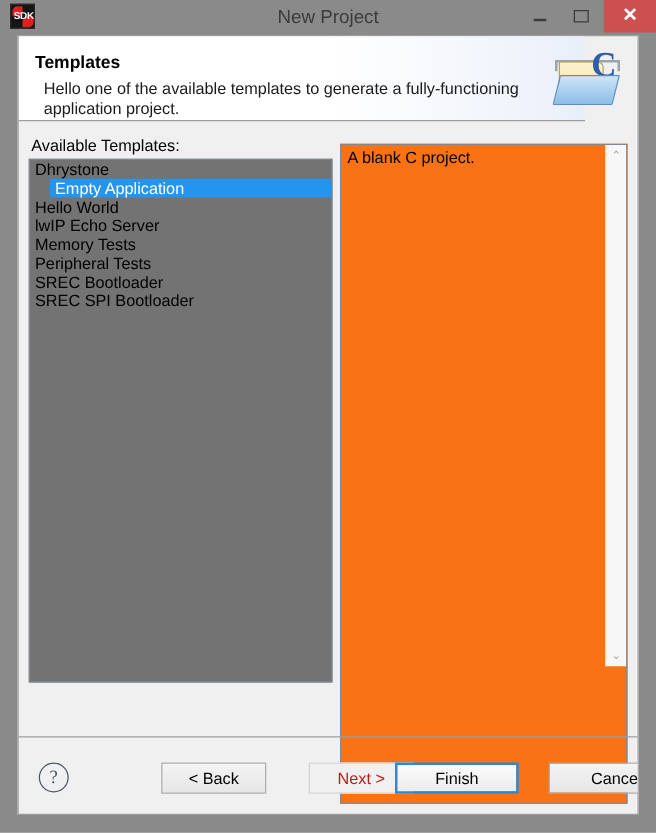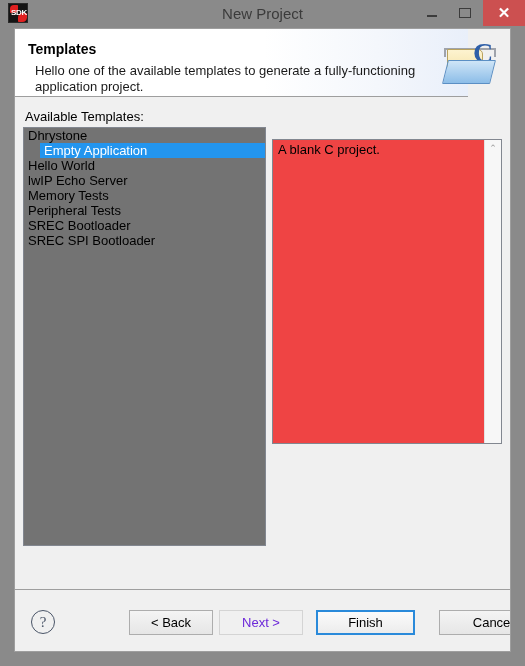--- a/index.html
+++ b/index.html
@@ -232,23 +232,23 @@
   }
   .list-item.selected {
     background: #2395ee;
     color: #ffffff;
     margin-left: 16px;
   }
 
   
   .descbox {
     position: absolute;
-    left: 257px; top: 110px;
-    width: 230px; height: 305px;
-    background: #ef4444;
+    left: 257px; top: 86px;
+    width: 230px; height: 528px;
+    background: #f97316;
     border: 1px solid #828790;
     box-sizing: border-box;
     overflow: hidden;
   }
   .desc-text {
     position: absolute;
     left: 5px; top: 2px;
     width: 195px;
     font-size: 13px;
     color: #000000;
@@ -308,23 +308,24 @@
     border: 1px solid #adadad;
     box-sizing: border-box;
     font-family: "Liberation Sans", sans-serif;
     font-size: 13px;
     color: #000000;
     text-align: center;
     line-height: 23px;
     padding: 0;
   }
   .dlg-btn.disabled {
-    color: #6d28d9;
+    color: #b91c1c;
     background: #f0f0f0;
     border-color: #d4d4d4;
+    margin-left: 28px;
   }
   .dlg-btn.default {
     border: 2px solid #2a8ada;
     line-height: 21px;
     background: linear-gradient(to bottom, #fbfbfb, #ececec);
   }
   .btn-back   { left: 114px;  width: 84px; }
   .btn-next   { left: 204px;  width: 84px; }
   .btn-finish { left: 301px;  width: 99px; }
   .btn-cancel { left: 424px;  width: 108px; }

